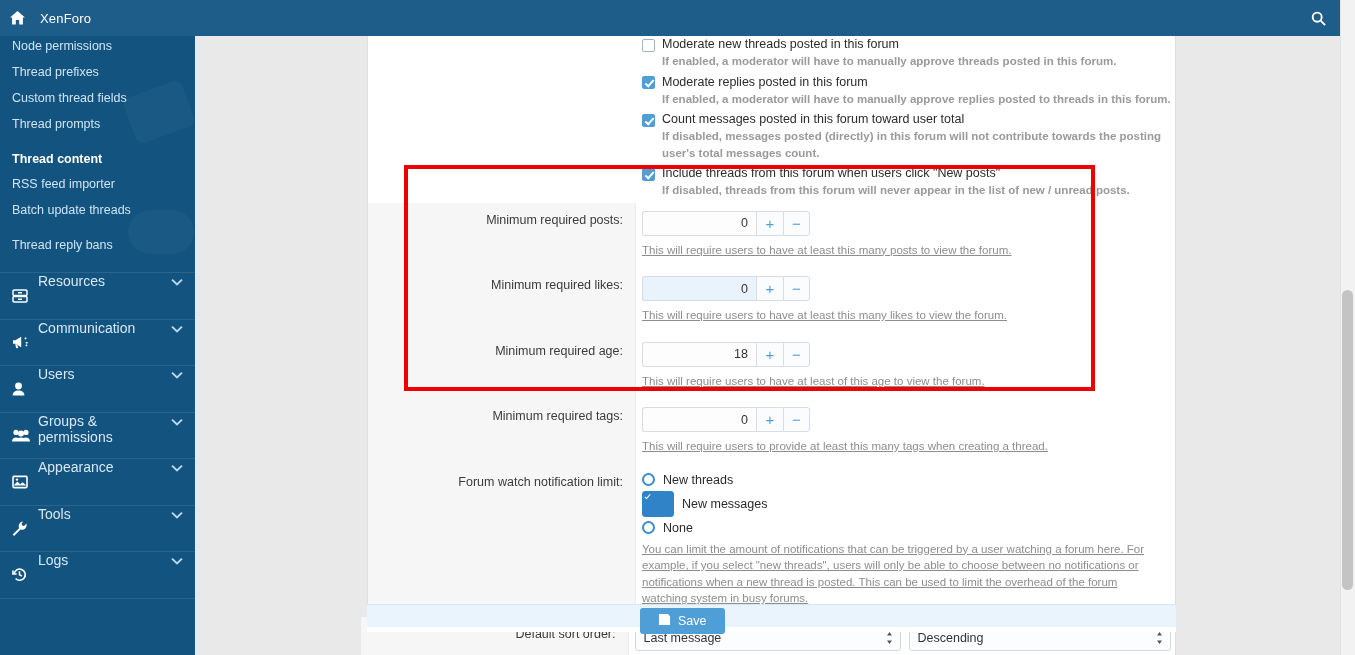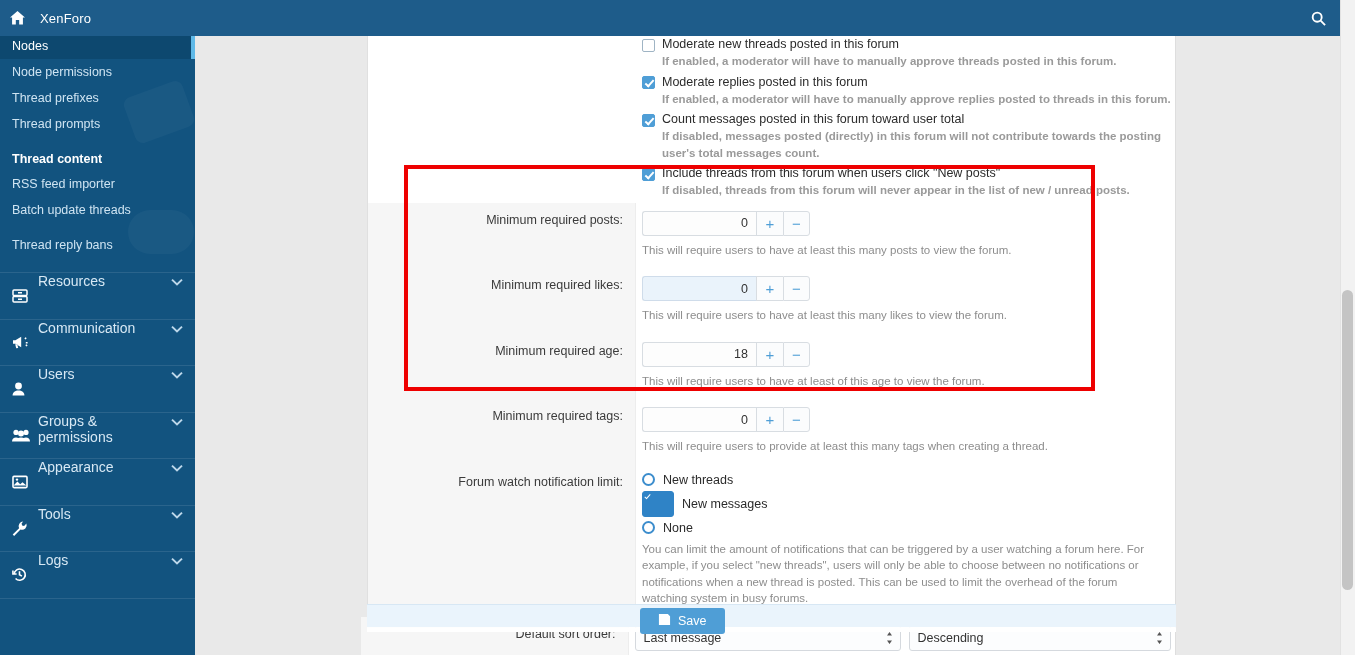--- a/index.html
+++ b/index.html
@@ -111,21 +111,21 @@
     border-right: 1px solid #ededed;
     text-align: right;
     padding: 10px 12px 10px 8px;
     font-size: 12.5px; color: #3b3b3b;
   }
   .ctrl-body {
     flex: 1; padding: 8px 12px 10px 6px;
   }
   .explain {
     font-size: 11.5px; color: #8d8d8d; line-height: 16.5px;
-    margin-top: 6px; max-width: 530px;
+    margin-top: 6px; max-width: 530px; text-decoration: underline;
   }
   .explain.wide { max-width: 528px; }
 
   
   .chk-block { padding: 6px 0 0 274px; }
   .chk-row { display: flex; align-items: center; margin-bottom: 1px; }
   .chk {
     width: 13px; height: 13px; flex: none; margin-top: 2px; margin-right: 7px;
     border: 1px solid #9fb4c4; border-radius: 2px; background: #ffffff;
     position: relative;
@@ -253,24 +253,24 @@
     <div class="search-icon">
       <svg width="15" height="15" viewBox="0 0 16 16" fill="none" stroke="currentColor" stroke-width="2">
           <circle cx="6.6" cy="6.6" r="4.8"></circle>
           <path d="M10.3 10.3 15 15"></path>
         </svg>
     </div>
   </div>
 
   <div class="sidebar">
     <div class="nav-top">
-      <a class="nav-link active">Nodes</a>
       <a class="nav-link">Node permissions</a>
 
       <a class="nav-link">Thread prefixes</a>
+      <a class="nav-link">Custom thread fields</a>
       <a class="nav-link">Thread prompts</a>
 
       <span class="nav-head">Thread content</span>
       <a class="nav-link">RSS feed importer</a>
       <a class="nav-link">Batch update threads</a>
 
       <div class="nav-gap"></div>
       <a class="nav-link">Thread reply bans</a>
     </div>
 

